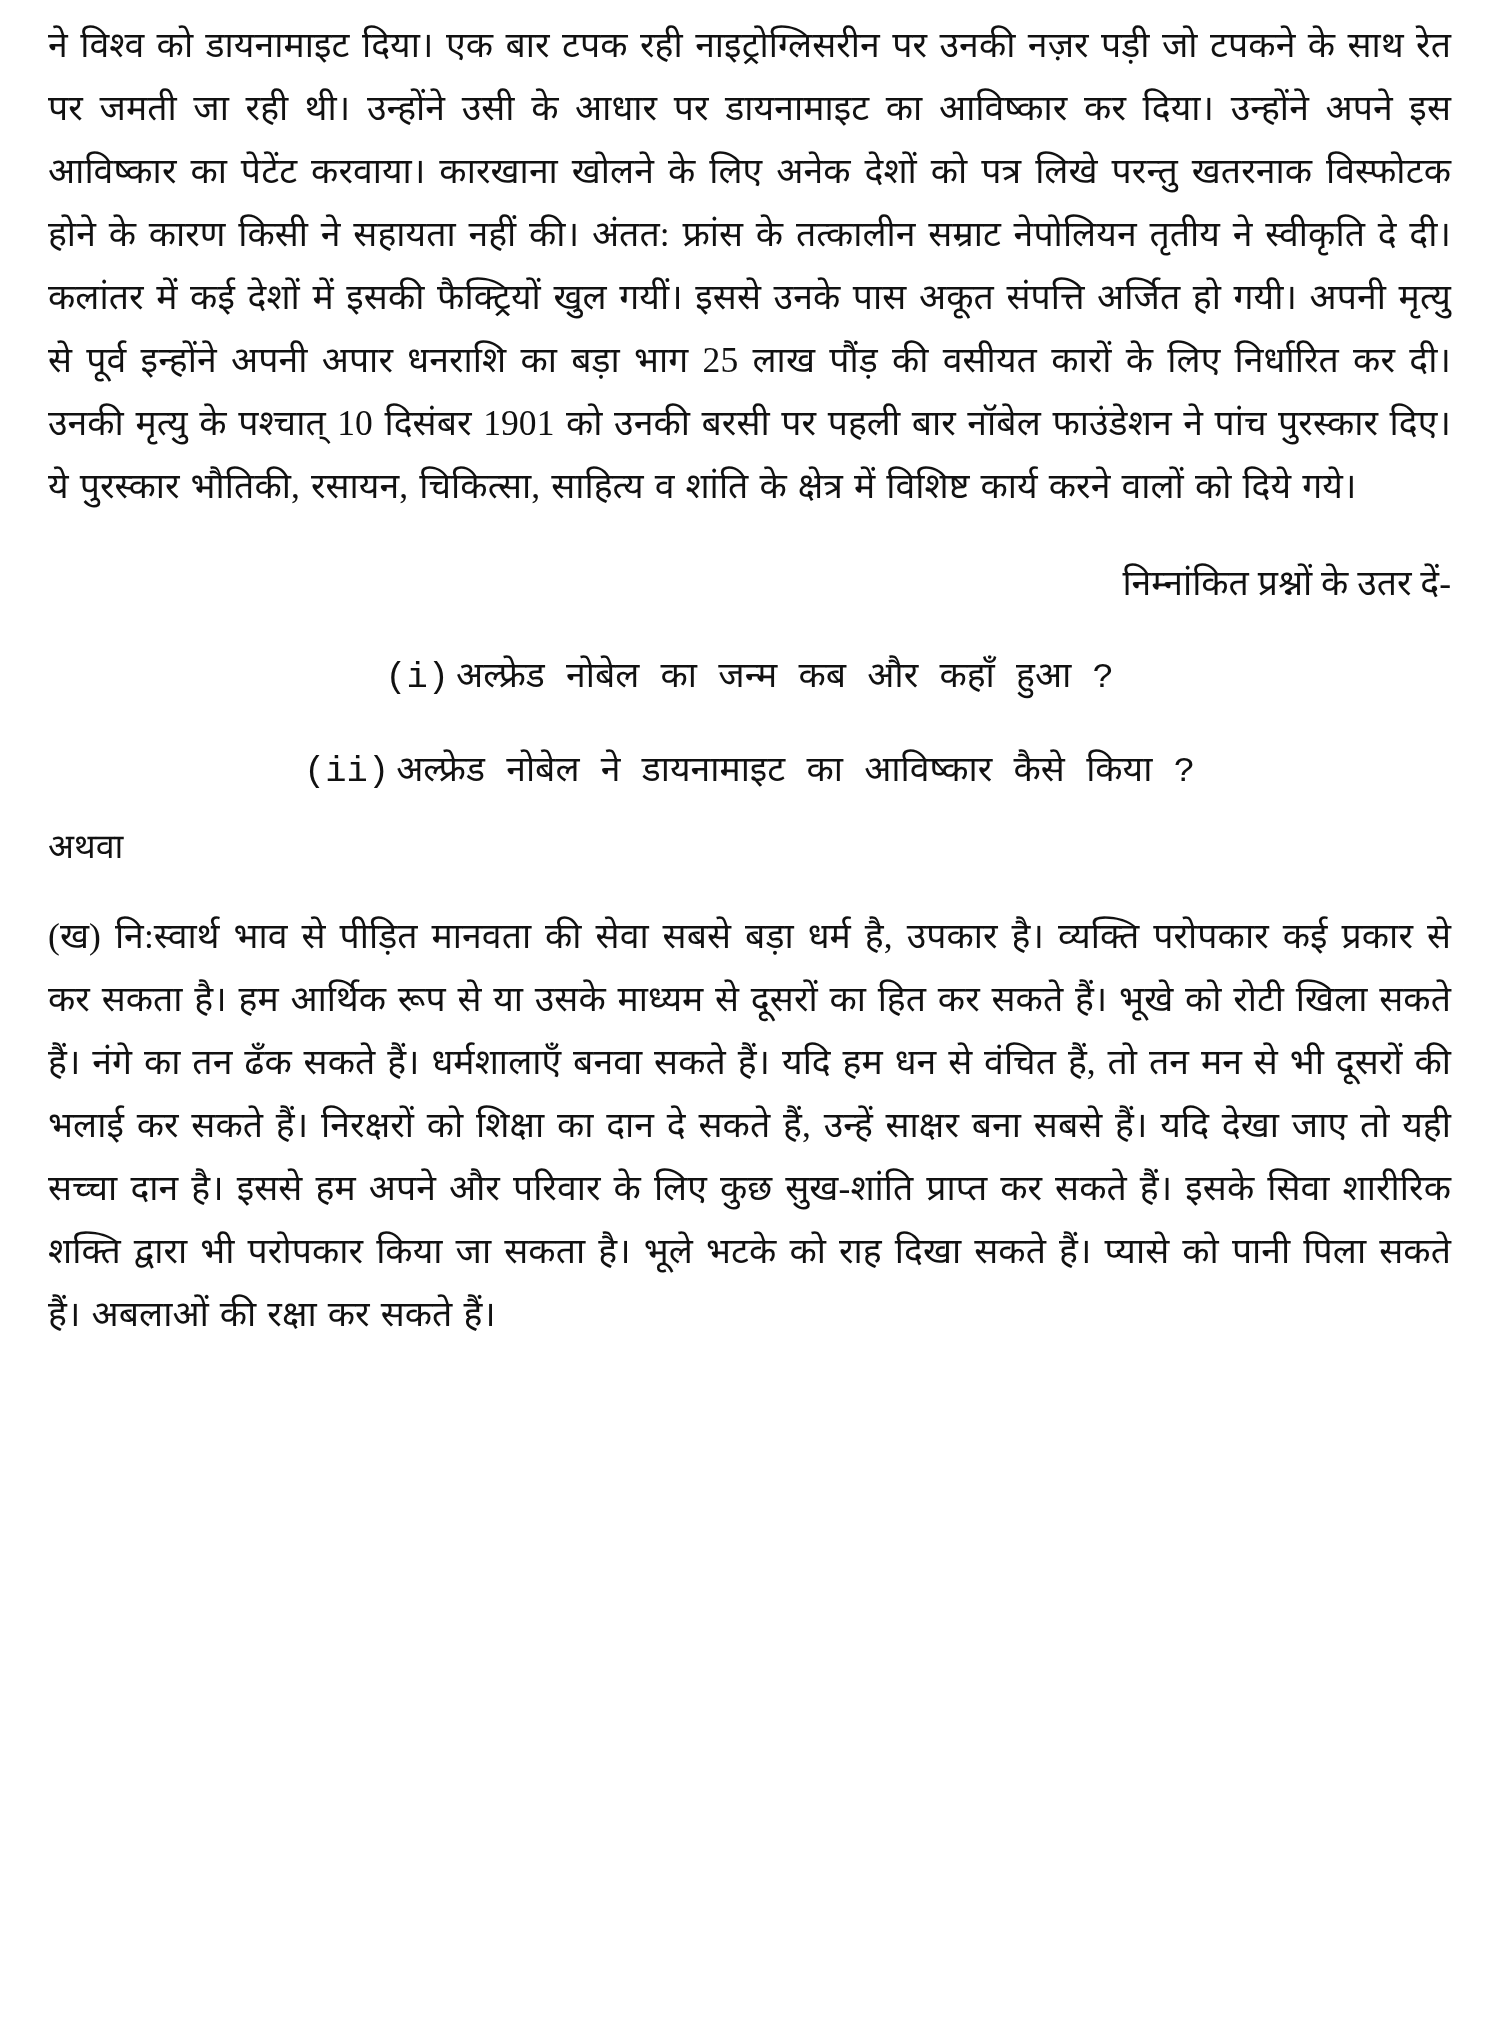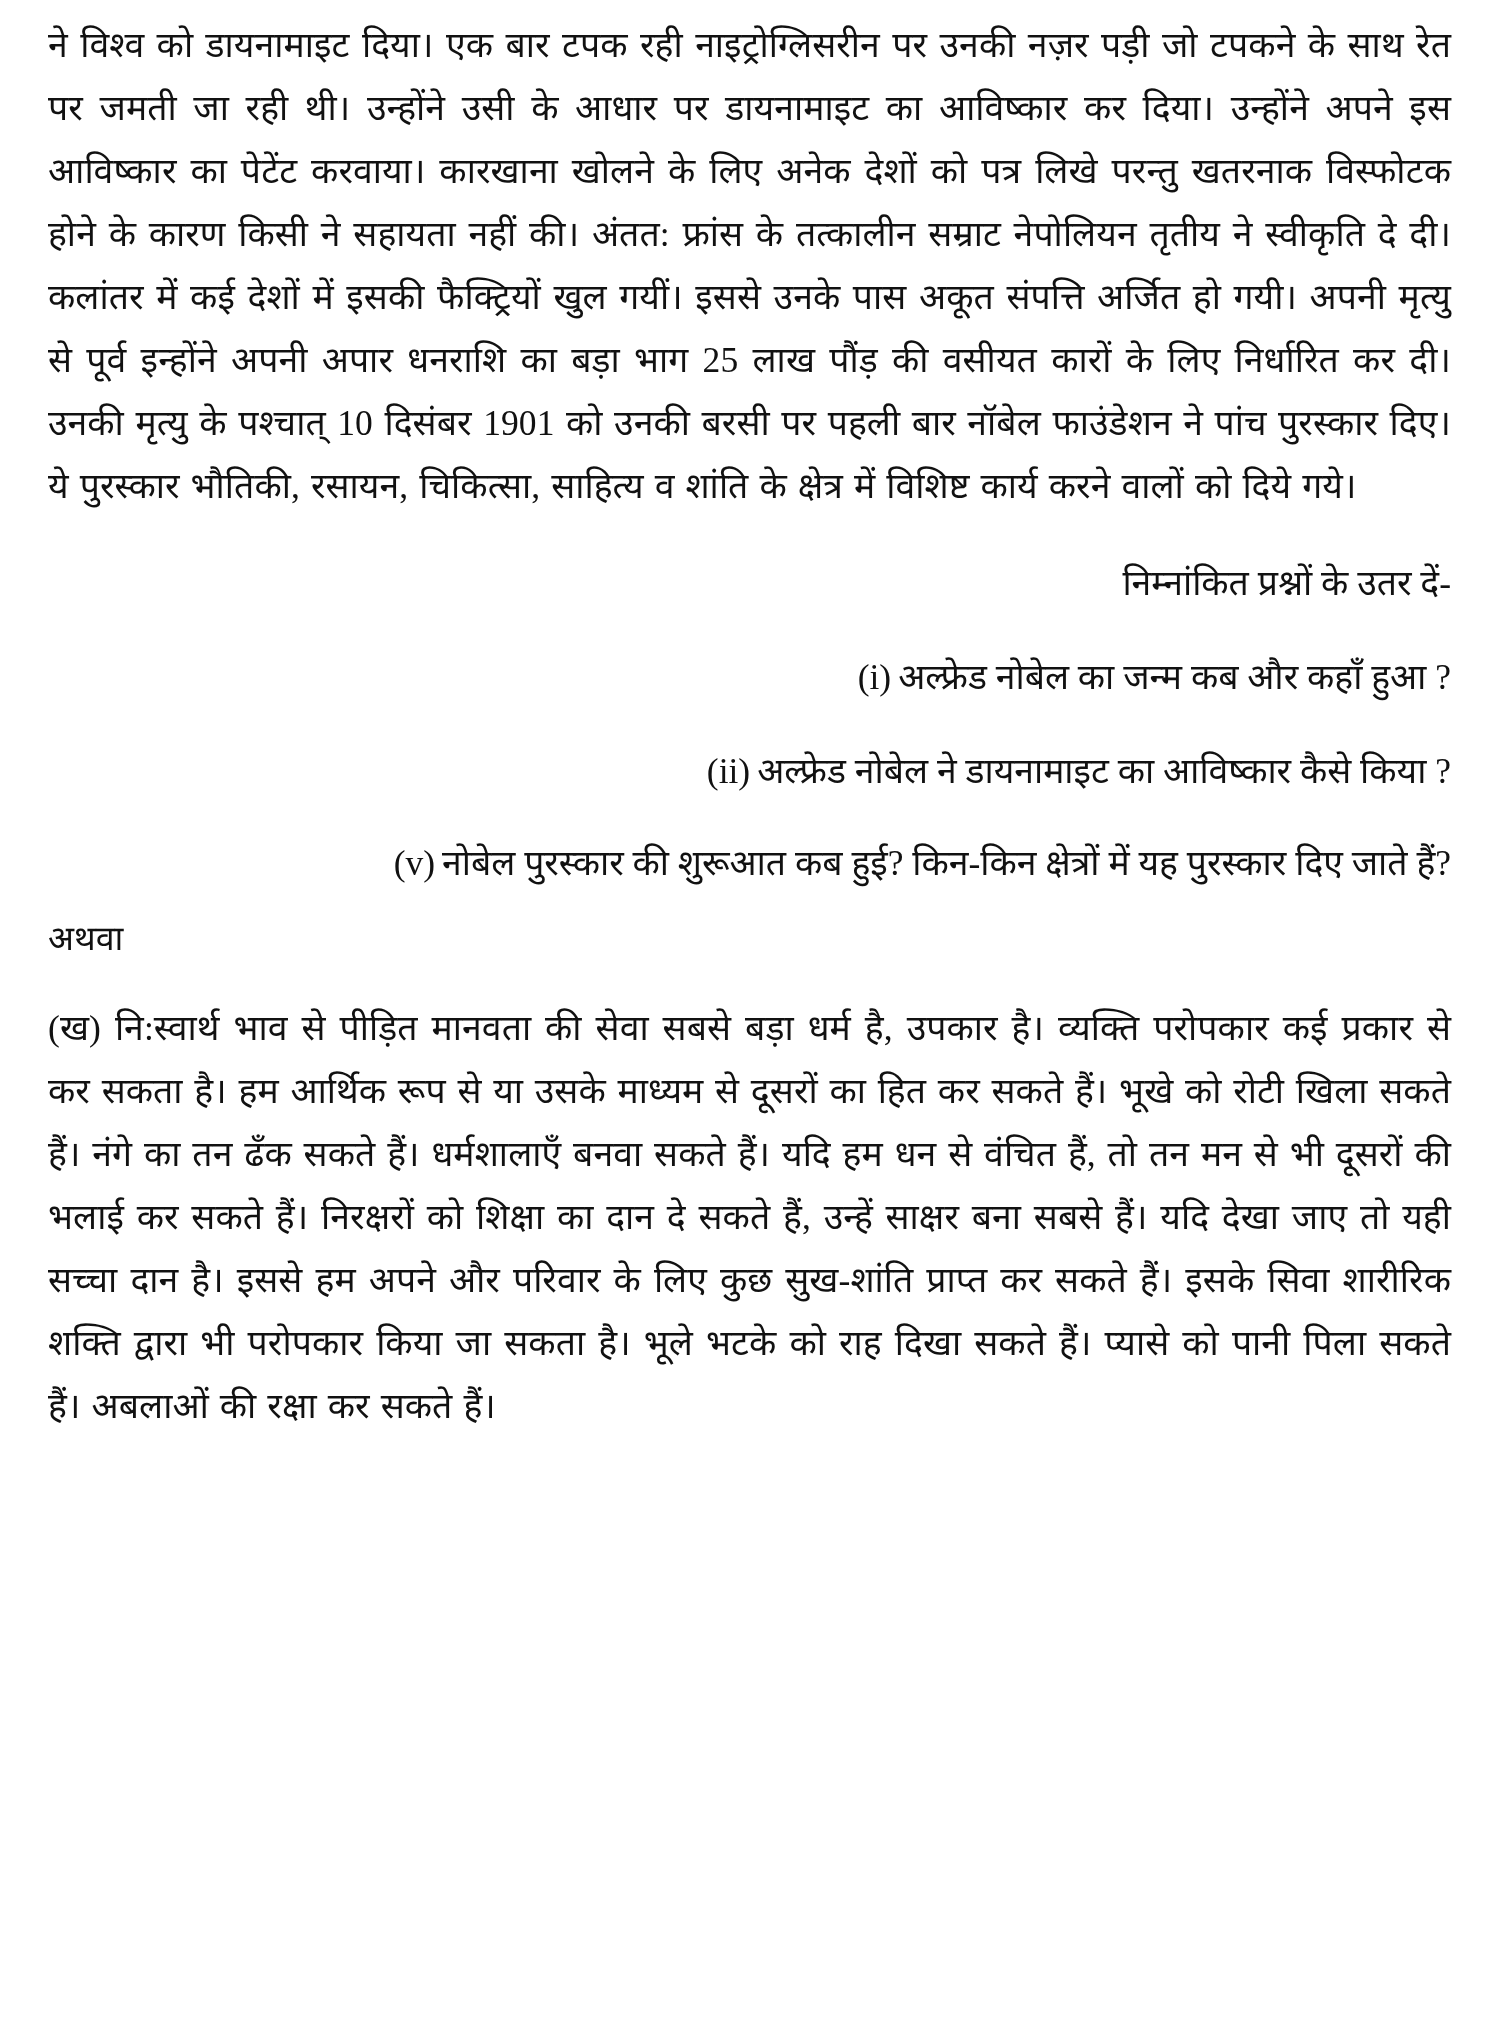--- a/index.html
+++ b/index.html
@@ -43,22 +43,23 @@
   }
   .question-list {
     margin: 0;
     padding: 0;
     list-style: none;
   }
   .question-item {
     font-size: 35.5px;
     line-height: 63px;
     margin-top: 31px;
-    text-align: right;
+    text-align: center;
     display: block;
+    font-family: Liberation Mono, monospace;
   }
   .question-item .q-num {
     display: inline;
     margin-right: 7px;
   }
   .question-item.tight {
     margin-top: 29px;
   }
   .athwa {
     font-size: 34px;
@@ -91,23 +92,20 @@
     <div class="question-item">
       <span class="q-num">(i)</span><span>अल्फ्रेड नोबेल का जन्म कब और कहाँ हुआ ?</span>
     </div>
 
     <div class="question-item">
       <span class="q-num">(ii)</span><span>अल्फ्रेड नोबेल ने डायनामाइट का आविष्कार कैसे किया ?</span>
     </div>
 
 
 
-    <div class="question-item tight">
-      <span class="q-num">(v)</span><span>नोबेल पुरस्कार की शुरूआत कब हुई? किन-किन क्षेत्रों में यह पुरस्कार दिए जाते हैं?</span>
-    </div>
 
   </div>
 
   <p class="athwa">अथवा</p>
 
   <p class="passage section-b"><span class="marker">(ख)</span> <span>नि:स्वार्थ भाव से पीड़ित मानवता की सेवा सबसे बड़ा धर्म है, उपकार है। व्यक्ति परोपकार कई प्रकार से कर सकता है। हम आर्थिक रूप से या उसके माध्यम से दूसरों का हित कर सकते हैं। भूखे को रोटी खिला सकते हैं। नंगे का तन ढँक सकते हैं। धर्मशालाएँ बनवा सकते हैं। यदि हम धन से वंचित हैं, तो तन मन से भी दूसरों की भलाई कर सकते हैं। निरक्षरों को शिक्षा का दान दे सकते हैं, उन्हें साक्षर बना सबसे हैं। यदि देखा जाए तो यही सच्चा दान है। इससे हम अपने और परिवार के लिए कुछ सुख-शांति प्राप्त कर सकते हैं। इसके सिवा शारीरिक शक्ति द्वारा भी परोपकार किया जा सकता है। भूले भटके को राह दिखा सकते हैं। प्यासे को पानी पिला सकते हैं। अबलाओं की रक्षा कर सकते हैं।</span></p>
 
   <div class="blank-tail"></div>
 
 </div>

